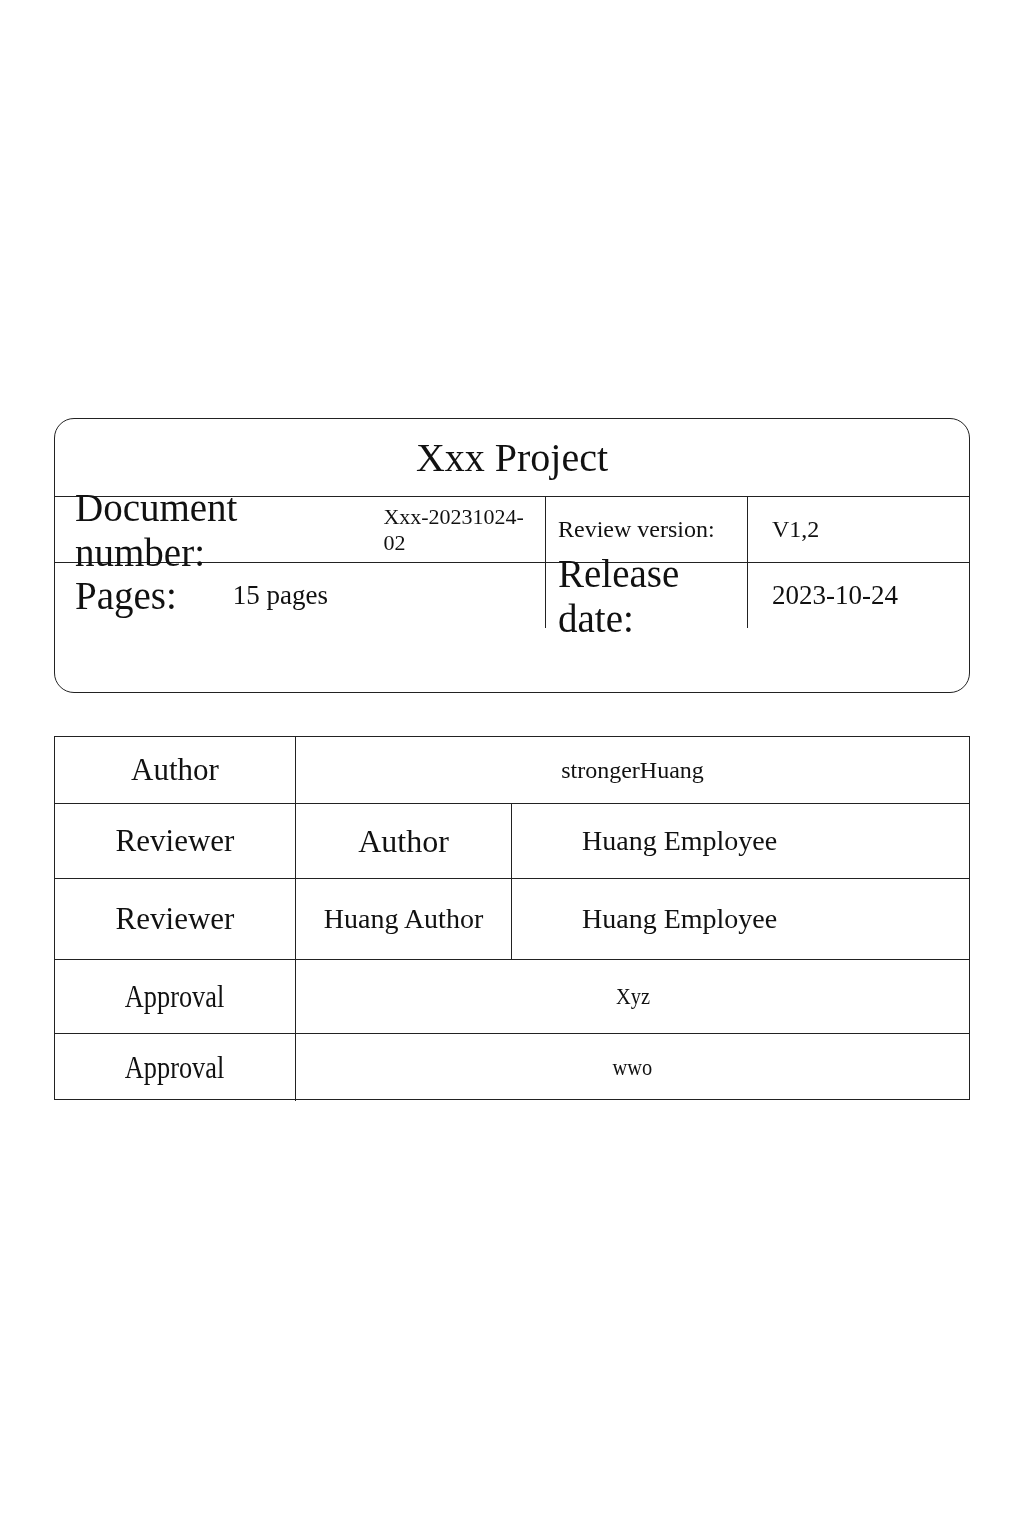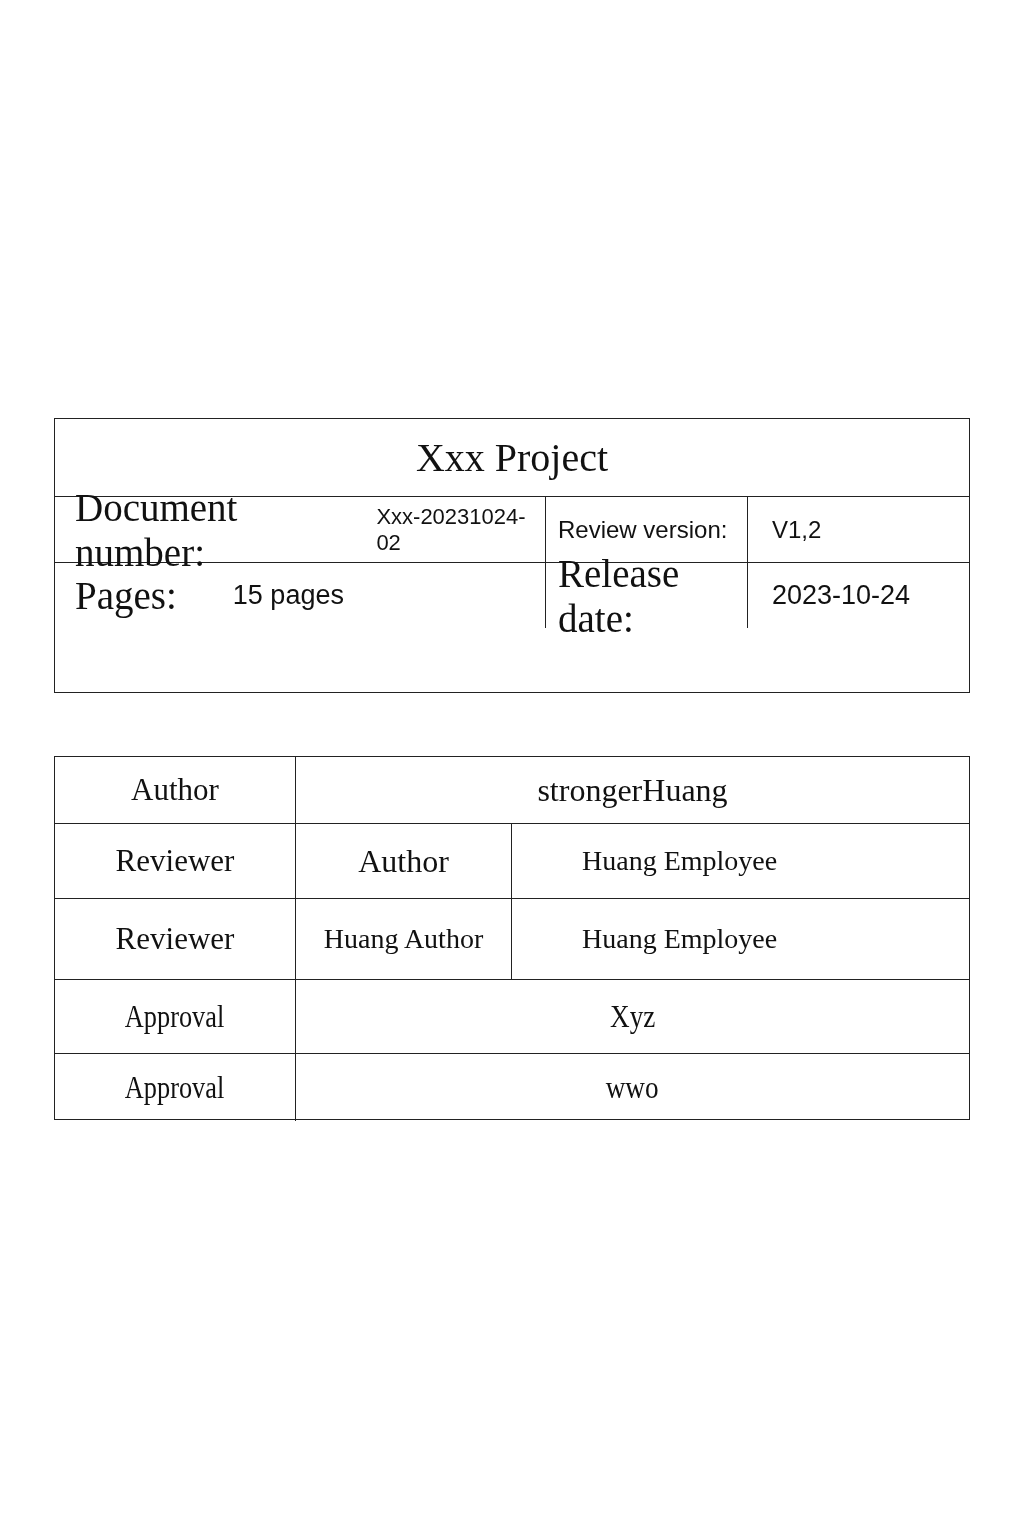--- a/index.html
+++ b/index.html
@@ -1,43 +1,43 @@
 <!DOCTYPE html>
 <html><head>
   <meta charset="utf-8">
   <style>
     html, body { margin: 0; padding: 0; background: #ffffff; }
     body { width: 1024px; height: 1536px; position: relative; font-family: "DejaVu Serif", serif; color: #111; }
     .serif { font-family: "Liberation Serif", "DejaVu Serif", serif; }
-    .sans { font-family: Liberation Sans, sans-serif; }
+    .sans { font-family: Liberation Serif, serif; }
     .tbl { position: absolute; left: 54px; width: 916px; border: 1.5px solid #222; box-sizing: border-box; }
     .row { display: flex; border-top: 1.5px solid #222; box-sizing: border-box; }
     .row:first-child { border-top: none; }
     .cell { box-sizing: border-box; display: flex; align-items: center; }
     .cell + .cell { border-left: 1.5px solid #222; }
-    #t1 { top: 418px; height: 275px; }
+    #t1 { top: 418px; height: 275px; border-radius: 20px; }
     #t1 .r-title { height: 77px; justify-content: center; align-items: center; display: flex; }
     #t1 .r2, #t1 .r3, #t1 .r4 { height: 66px; }
     .title { font-size: 40px; }
     .lbl { font-size: 39px; }
     .val-sm { font-size: 22px; }
     .val-md { font-size: 27px; }
     .c-a { width: 490px; padding-left: 20px; }
     .c-b { width: 202px; padding-left: 12px; }
     .c-c { flex: 1; padding-left: 24px; }
     .status-opt { font-size: 24px; margin-left: 16px; }
     .radio { display: inline-block; width: 16px; height: 16px; border: 3px solid #111; border-radius: 50%; margin-left: 16px; margin-right: 8px; }
-    #t2 { top: 756px; height: 364px; }
+    #t2 { top: 736px; height: 364px; }
     #t2 .row { height: 66px; }
     #t2 .row.r-rev { height: 75px; }
     #t2 .row.r-rev2 { height: 81px; }
     #t2 .row.r-ap1 { height: 74px; }
     #t2 .row.r-ap2 { height: 68px; }
     .c-role { width: 240px; justify-content: center; font-size: 31px; }
-    .c-wide { flex: 1; justify-content: center; font-size: 32px; }
+    .c-wide { flex: 1; justify-content: center; font-size: 24px; }
     .c-mid { width: 216px; justify-content: center; font-size: 32px; }
     .c-mid.small { font-size: 28px; }
     .c-right { flex: 1; padding-left: 70px; font-size: 28px; }
     .condensed { transform: scaleX(0.85); display: inline-block; }
   </style>
 </head>
 <body>
 
 <div id="t1" class="tbl">
   <div class="row r-title">

